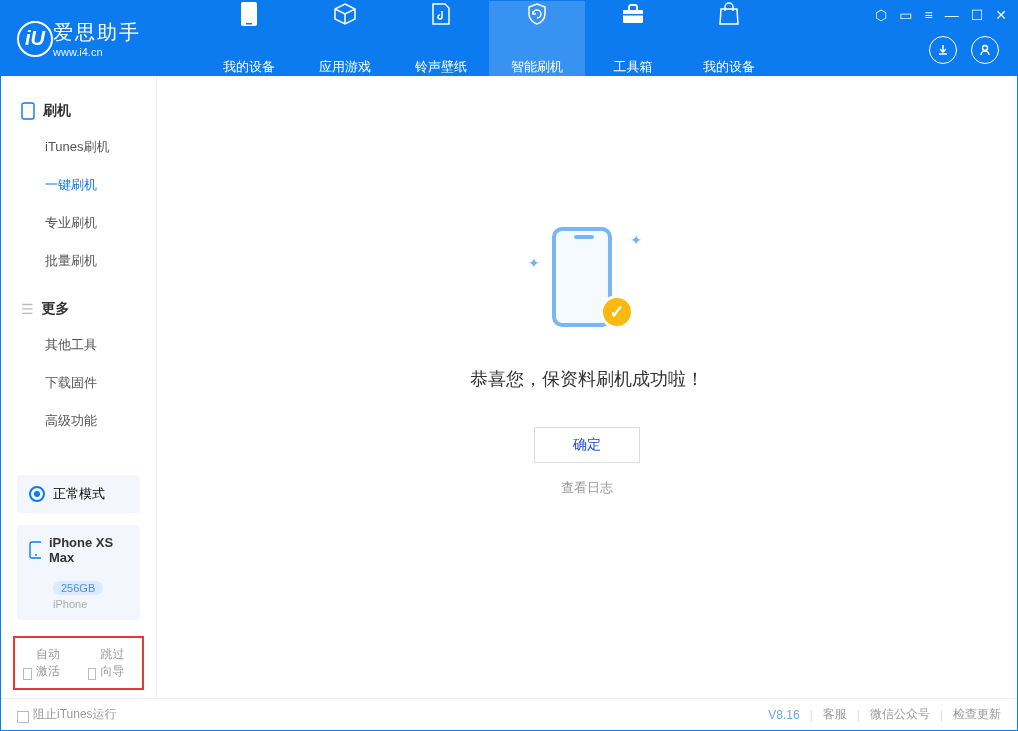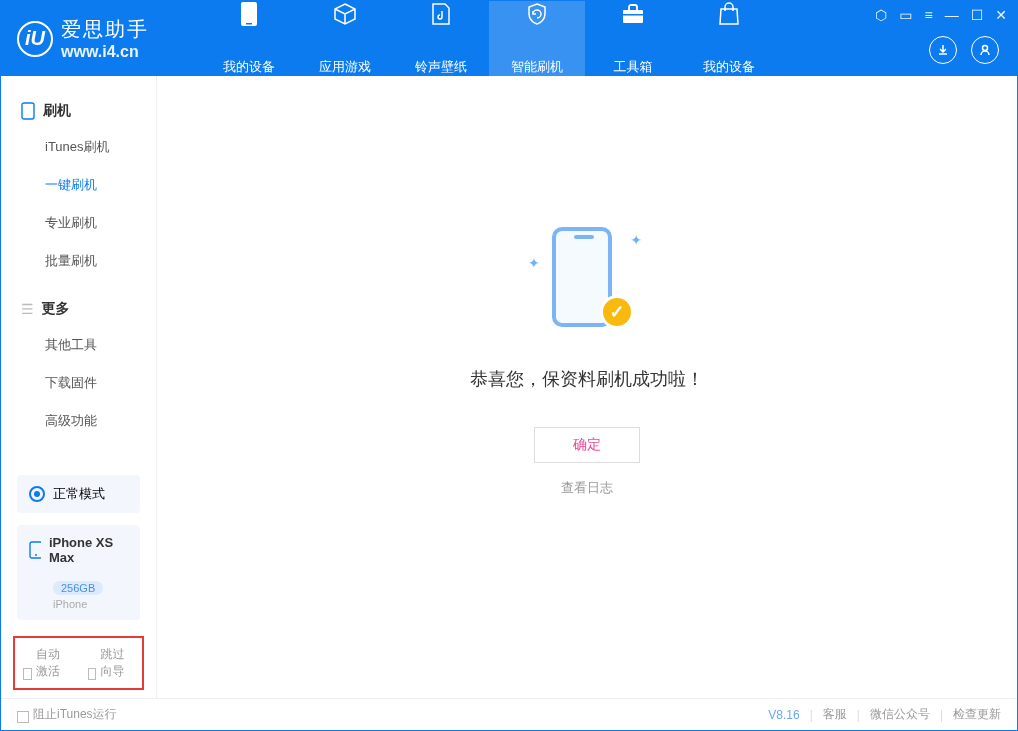--- a/index.html
+++ b/index.html
@@ -2,23 +2,23 @@
 <html><head>
 <meta charset="utf-8">
 <style>
 * { margin: 0; padding: 0; box-sizing: border-box; font-family: "Microsoft YaHei", Arial, sans-serif; }
 body { background: #fff; width: 1018px; height: 731px; overflow: hidden; border: 1px solid #0c7bf0; }
 
 
 .header { background: #0c7bf0; height: 75px; display: flex; align-items: center; color: #fff; position: relative; }
 .logo-area { display: flex; align-items: center; padding: 0 16px; width: 200px; }
 .logo-circle { width: 36px; height: 36px; border: 2.5px solid #fff; border-radius: 50%; display: flex; align-items: center; justify-content: center; font-weight: bold; font-size: 20px; font-style: italic; }
-.logo-text { margin-left: 8px; display: flex; flex-direction: column; }
+.logo-text { display: flex; flex-direction: column; }
 .logo-title { font-size: 20px; letter-spacing: 2px; }
-.logo-sub { font-size: 16px; opacity: 0.9; font-weight: bold; }
+.logo-sub { font-size: 11px; opacity: 0.9; }
 .nav { display: flex; height: 100%; }
 .nav-item { width: 96px; display: flex; flex-direction: column; align-items: center; justify-content: space-between; font-size: 13px; cursor: pointer; }
 .nav-item.selected { background: rgba(255,255,255,0.18); }
 .nav-icon { width: 26px; height: 26px; margin-bottom: 4px; display: flex; align-items: center; justify-content: center; }
 .window-controls { position: absolute; top: 6px; right: 10px; display: flex; gap: 12px; font-size: 14px; }
 .window-controls span { cursor: pointer; opacity: 0.9; }
 .hdr-right { position: absolute; right: 18px; bottom: 12px; display: flex; gap: 14px; }
 .circle-btn { width: 28px; height: 28px; border: 1.5px solid #fff; border-radius: 50%; display: flex; align-items: center; justify-content: center; cursor: pointer; }
 
 
@@ -45,21 +45,21 @@
 
 .main { flex: 1; display: flex; flex-direction: column; align-items: center; justify-content: center; padding-bottom: 60px; }
 .illus { width: 130px; height: 130px; position: relative; margin-bottom: 20px; }
 .phone { position: absolute; left: 30px; top: 10px; width: 60px; height: 100px; border: 4px solid #7bb5f5; border-radius: 10px; background: #f5faff; }
 .phone::before { content: ""; position: absolute; top: 4px; left: 18px; width: 20px; height: 4px; background: #7bb5f5; border-radius: 2px; }
 .check-badge { position: absolute; right: 18px; bottom: 18px; width: 34px; height: 34px; background: #f9b90f; border-radius: 50%; border: 3px solid #fff; display: flex; align-items: center; justify-content: center; color: #fff; font-size: 18px; font-weight: bold; }
 .sparkle { position: absolute; color: #6db0ff; font-size: 14px; }
 .sparkle.s1 { left: 6px; top: 38px; }
 .sparkle.s2 { right: 10px; top: 15px; }
 .success-text { font-size: 18px; color: #333; margin-bottom: 36px; }
-.ok-btn { border: 1px solid #ddd; background: #fff; padding: 8px 38px; font-size: 14px; color: #ec4899; cursor: pointer; margin-bottom: 16px; }
+.ok-btn { border: 1px solid #ddd; background: #fff; padding: 8px 38px; font-size: 14px; color: #1d4ed8; cursor: pointer; margin-bottom: 16px; }
 .log-link { font-size: 13px; color: #999; cursor: pointer; }
 
 
 .footer { height: 32px; border-top: 1px solid #eee; display: flex; align-items: center; font-size: 12px; color: #999; padding: 0 16px; }
 .footer .chk { color: #999; }
 .footer-right { margin-left: auto; display: flex; align-items: center; gap: 10px; }
 .footer-right span { cursor: pointer; }
 .divider { color: #ddd; }
 .version { color: #6aa8ef; }
 

